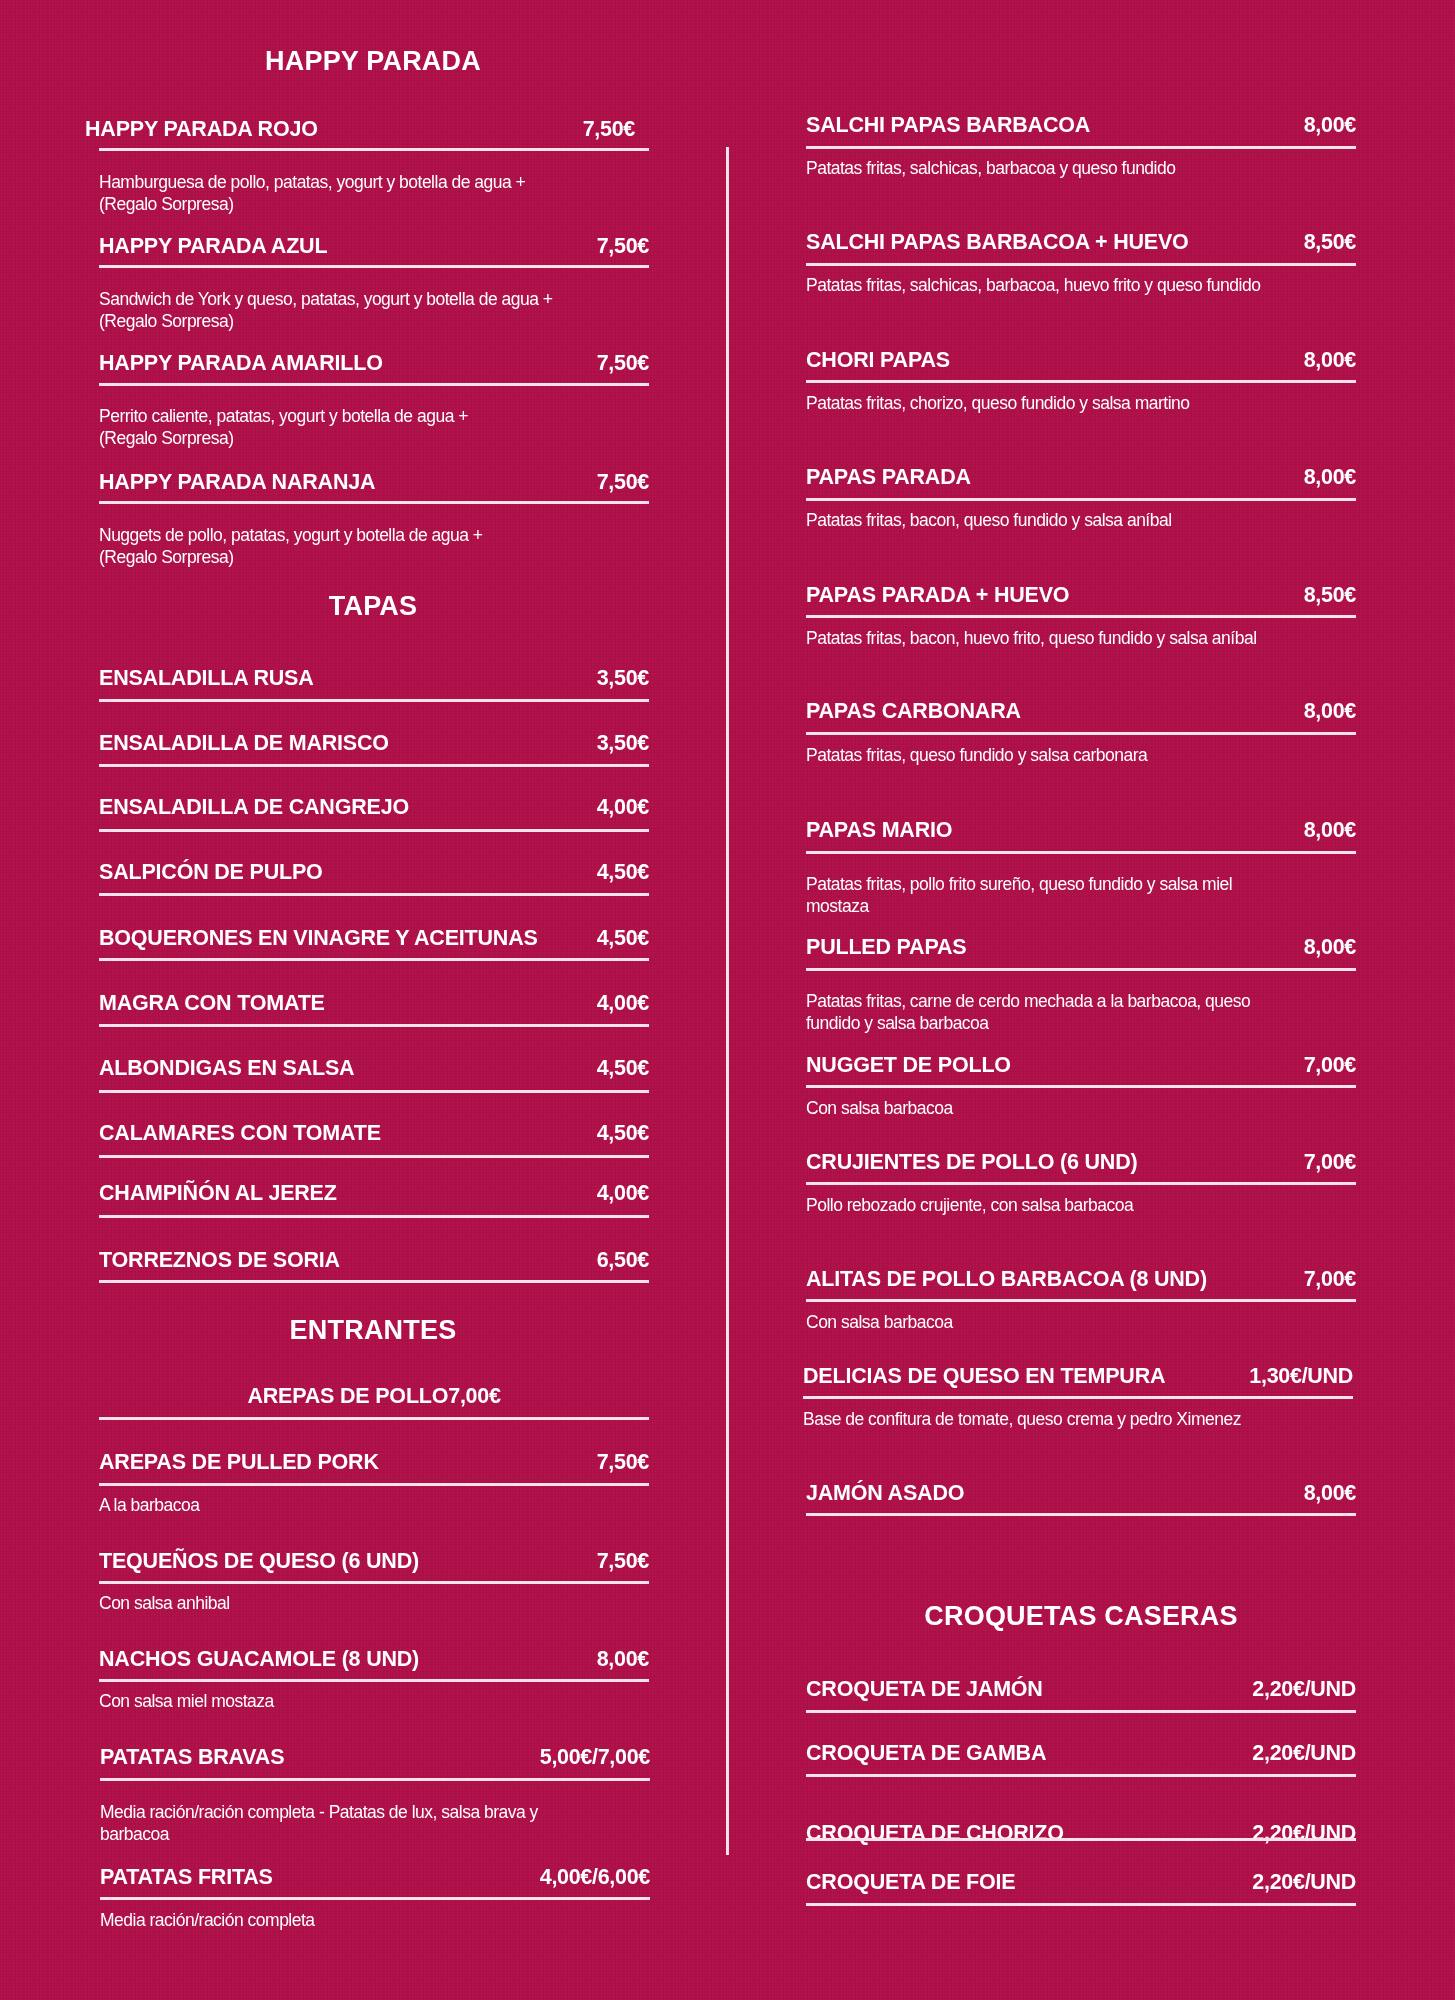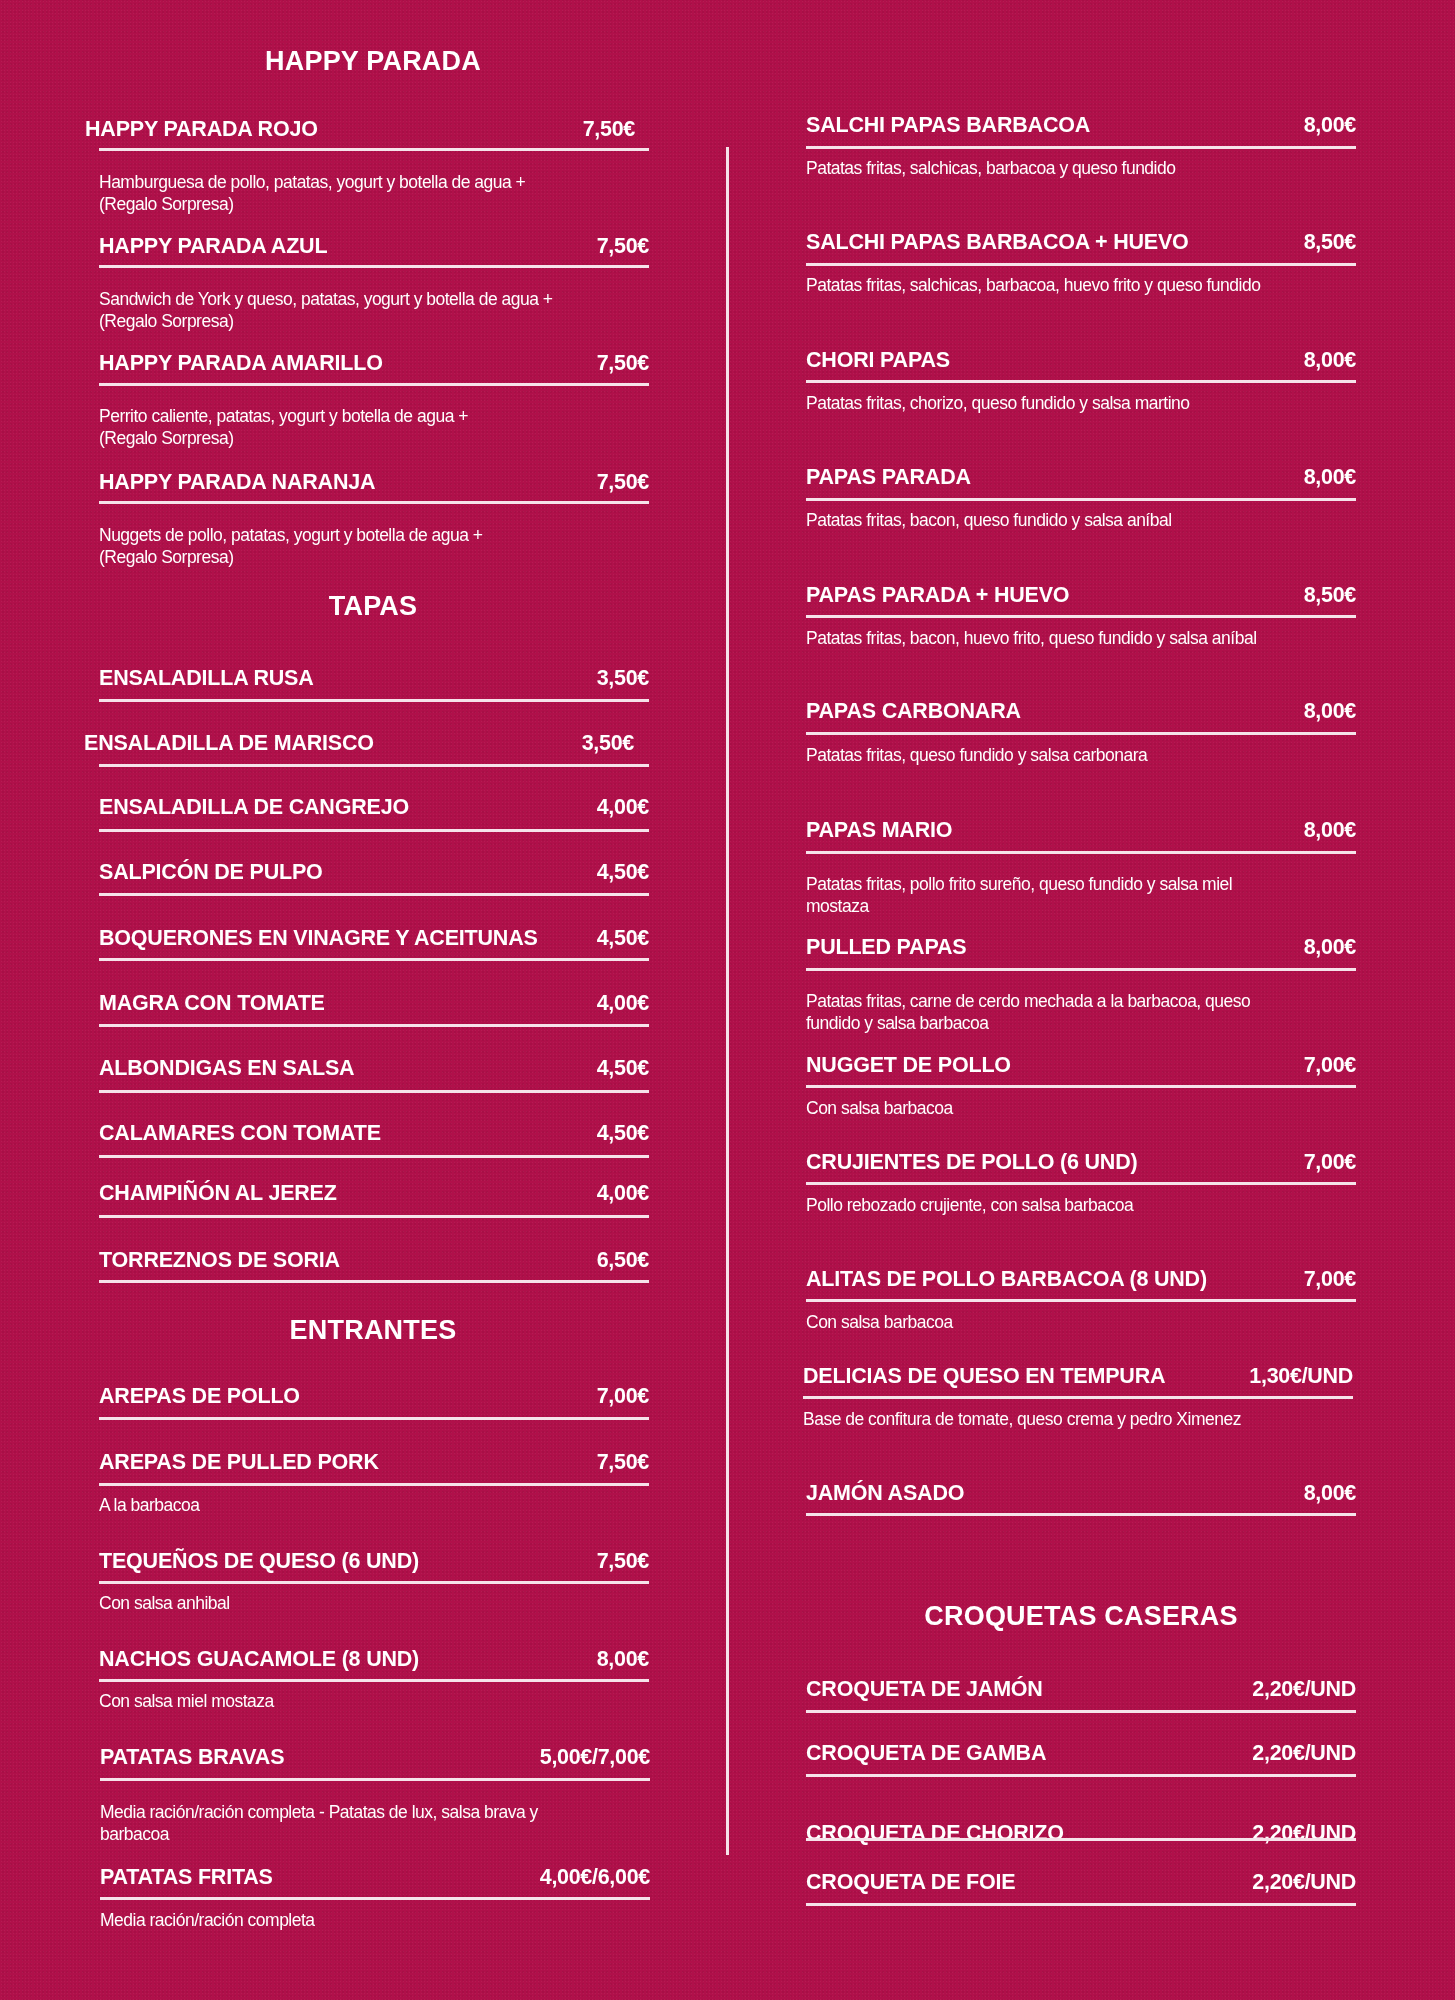--- a/index.html
+++ b/index.html
@@ -72,21 +72,21 @@
 
 <div>
   <div class="heading" style="left:373px;top:606px;">TAPAS</div>
 
   <div class="row" style="left:99px;width:550px;top:678px;">
     <span class="name">ENSALADILLA RUSA</span>
     <span class="price">3,50€</span>
   </div>
   <div class="rule" style="left:99px;width:550px;top:699px;"></div>
 
-  <div class="row" style="left:84px;width:550px;top:743px;gap:20px;">
+  <div class="row" style="left:99px;width:550px;top:743px;gap:20px;">
     <span class="name">ENSALADILLA DE MARISCO</span>
     <span class="price">3,50€</span>
   </div>
   <div class="rule" style="left:99px;width:550px;top:764px;"></div>
 
   <div class="row" style="left:99px;width:550px;top:807px;">
     <span class="name">ENSALADILLA DE CANGREJO</span>
     <span class="price">4,00€</span>
   </div>
   <div class="rule" style="left:99px;width:550px;top:829px;"></div>
@@ -130,21 +130,21 @@
   <div class="row" style="left:99px;width:550px;top:1260px;">
     <span class="name">TORREZNOS DE SORIA</span>
     <span class="price">6,50€</span>
   </div>
   <div class="rule" style="left:99px;width:550px;top:1280px;"></div>
 </div>
 
 <div>
   <div class="heading" style="left:373px;top:1330px;">ENTRANTES</div>
 
-  <div class="row" style="left:99px;width:550px;top:1396px;">
+  <div class="row" style="left:99px;width:550px;top:1396px;justify-content:center;">
     <span class="name">AREPAS DE POLLO</span>
     <span class="price">7,00€</span>
   </div>
   <div class="rule" style="left:99px;width:550px;top:1417px;"></div>
 
   <div class="row" style="left:99px;width:550px;top:1462px;">
     <span class="name">AREPAS DE PULLED PORK</span>
     <span class="price">7,50€</span>
   </div>
   <div class="rule" style="left:99px;width:550px;top:1483px;"></div>

